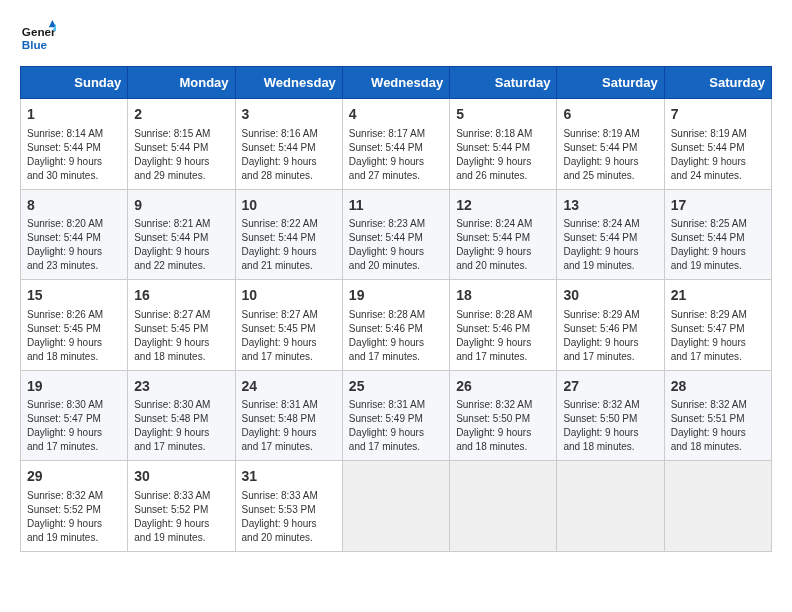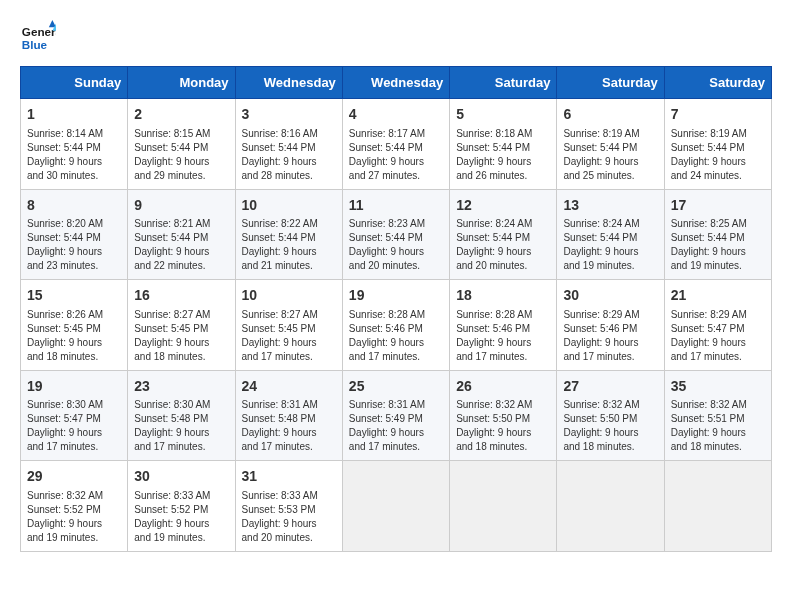--- a/index.html
+++ b/index.html
@@ -326,21 +326,21 @@
       </td>
         <td>
         <span class="day-number">27</span>
         <div class="day-info">
           Sunrise: 8:32 AM<br>
           Sunset: 5:50 PM<br>
           Daylight: 9 hours and 18 minutes.
         </div>
       </td>
         <td>
-        <span class="day-number">35</span>
+        <span class="day-number">28</span>
         <div class="day-info">
           Sunrise: 8:32 AM<br>
           Sunset: 5:51 PM<br>
           Daylight: 9 hours and 18 minutes.
         </div>
       </td>
       </tr>
       <tr>
         <td>
         <span class="day-number">29</span>

